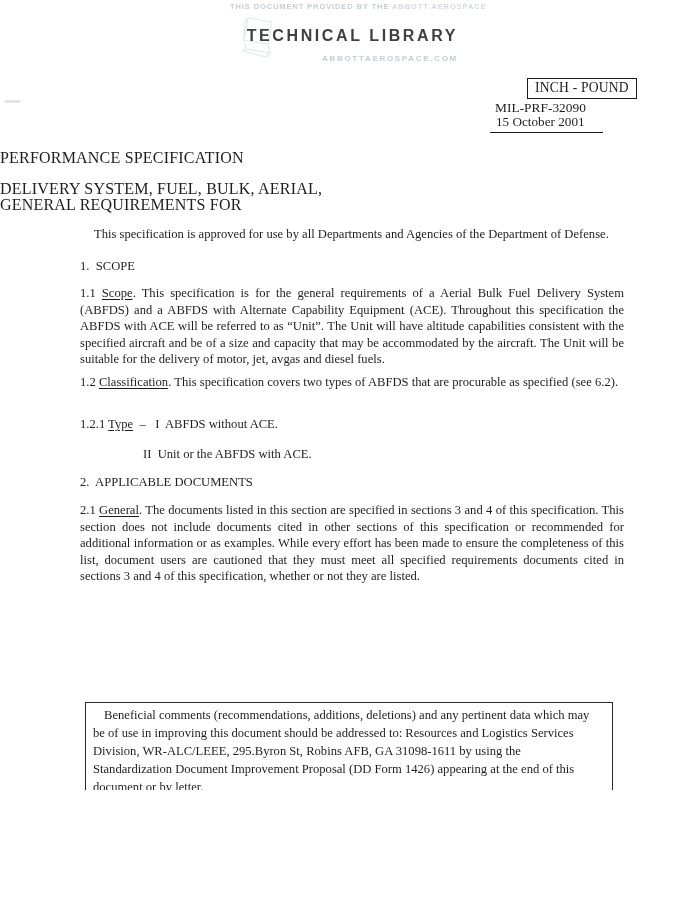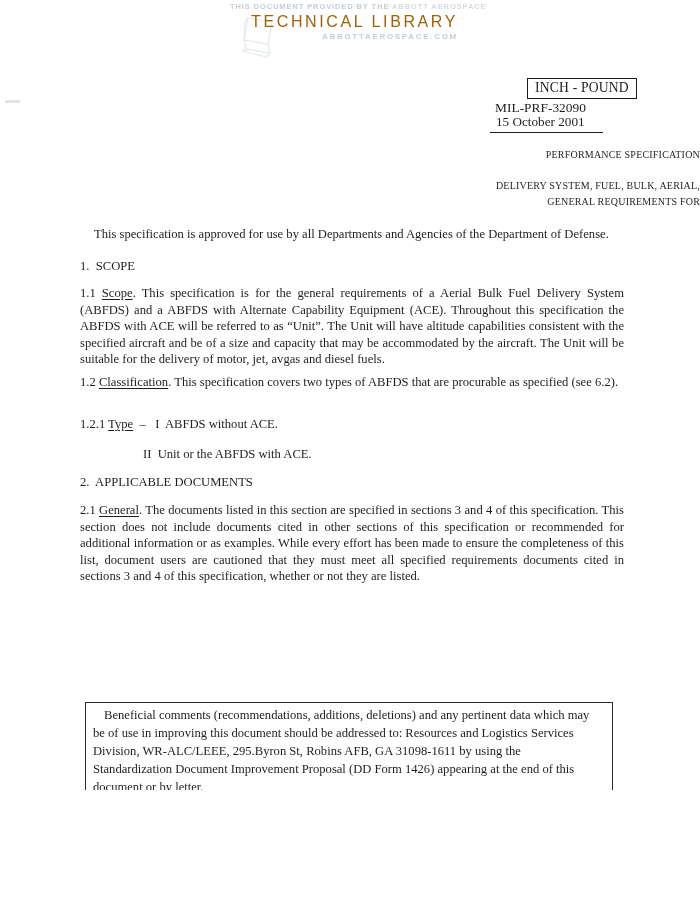--- a/index.html
+++ b/index.html
@@ -27,29 +27,29 @@
   }
   .wm-line1 {
     font-size: 7.5px;
     letter-spacing: 0.9px;
     color: #c3ced5;
     font-weight: bold;
     white-space: nowrap;
   }
   .wm-line1 .wm-brand { color: #d3dbe0; }
   .wm-line2 {
-    margin-top: 3px;
+    margin-top: 17px;
     font-size: 16px;
     letter-spacing: 2.6px;
-    color: #a16207;
-    font-weight: normal;
+    color: #404040;
+    font-weight: bold;
     white-space: nowrap;
   }
   .wm-line3 {
-    margin-top: 3px;
+    margin-top: 11px;
     font-size: 8px;
     letter-spacing: 1.7px;
     color: #c3ced5;
     font-weight: bold;
     white-space: nowrap;
   }
   .wm-cube {
     position: absolute;
     top: 13px;
     left: 236px;
@@ -85,22 +85,22 @@
     padding: 0 0 2px 6px;
     font-size: 13.2px;
     box-sizing: border-box;
   }
 
   
   .title-line {
     position: absolute;
     left: 0;
     width: 700px;
-    text-align: right;
-    font-size: 10px;
+    text-align: left;
+    font-size: 16px;
     letter-spacing: 0.2px;
   }
   .t1 { top: 149px; }
   .t2 { top: 180px; }
   .t3 { top: 196px; }
 
   
   .body-block {
     position: absolute;
     left: 80px;

